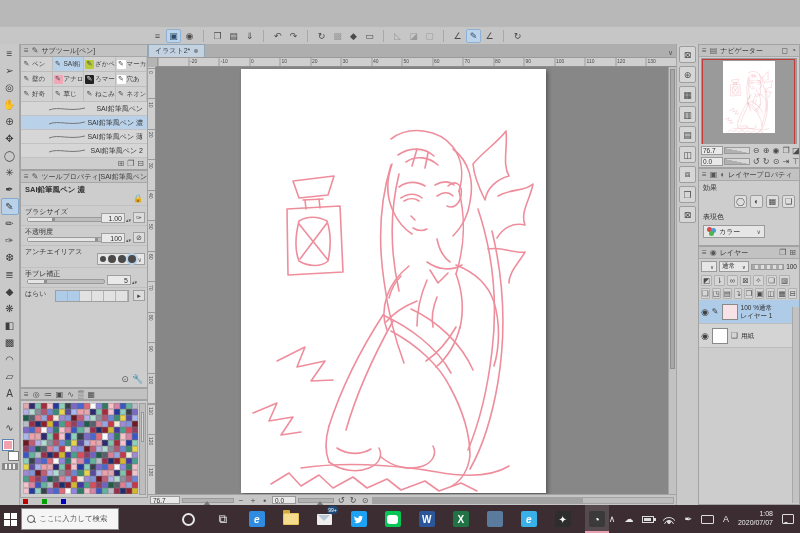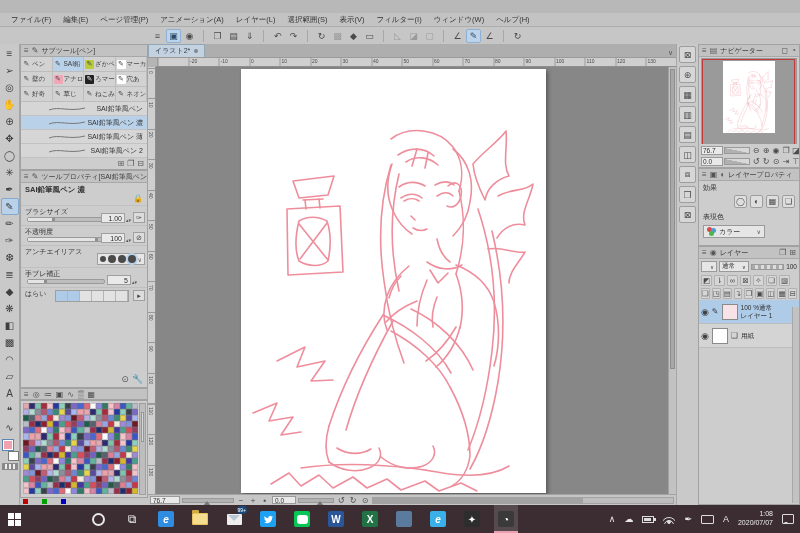--- a/index.html
+++ b/index.html
@@ -178,32 +178,20 @@
   .clock { text-align:right; font-size:7px; line-height:1.25; }
   .action { width:12px; height:10px; border:1px solid #ddd; border-radius:1px; position:relative; }
   .action::after { content:""; position:absolute; left:1px; bottom:-3px; border:2.5px solid transparent; border-top-color:#ddd; }
 </style>
 </head>
 <body>
 
 <div id="app">
 
 
-  <div class="menubar" id="menubar">
-      <div class="menu-item">ファイル(F)</div>
-      <div class="menu-item">編集(E)</div>
-      <div class="menu-item">ページ管理(P)</div>
-      <div class="menu-item">アニメーション(A)</div>
-      <div class="menu-item">レイヤー(L)</div>
-      <div class="menu-item">選択範囲(S)</div>
-      <div class="menu-item">表示(V)</div>
-      <div class="menu-item">フィルター(I)</div>
-      <div class="menu-item">ウィンドウ(W)</div>
-      <div class="menu-item">ヘルプ(H)</div>
-    </div>
 
   <div class="cmdbar" id="cmdbar">
       <div class="cbtn">≡</div>
       <div class="cbtn hl">▣</div>
       <div class="cbtn">◉</div>
       <div class="csep"></div>
       <div class="cbtn">❐</div>
       <div class="cbtn">▤</div>
       <div class="cbtn">⇓</div>
       <div class="csep"></div>
@@ -1048,20 +1036,24 @@
 
   <div class="taskbar">
     <div class="startbtn">
         <span class="winlogo">
           <i></i>
           <i></i>
           <i></i>
           <i></i>
         </span>
       </div>
+    <div class="searchbox">
+      <span class="mag"></span>
+      <span>ここに入力して検索</span>
+    </div>
     <div class="tb-apps" id="tb-apps">
         <div class="tb-app">
           <div class="ring"></div>
         </div>
         <div class="tb-app">
           <div style="font-size: 12px; color: rgb(238, 238, 238);">⧉</div>
         </div>
         <div class="tb-app">
           <div class="sq" style="background: rgb(47, 140, 224); font-style: italic;">e</div>
         </div>

